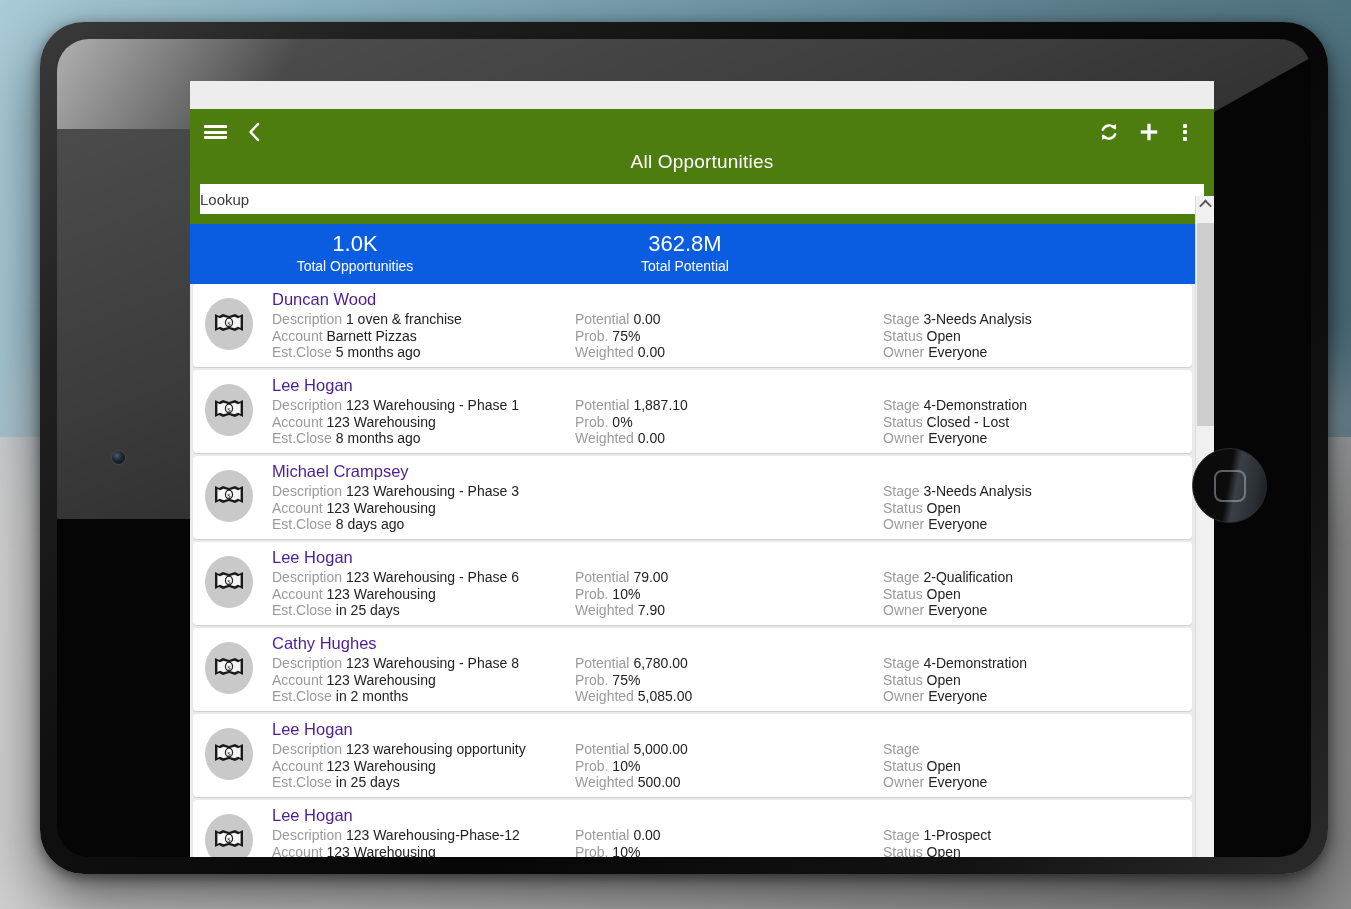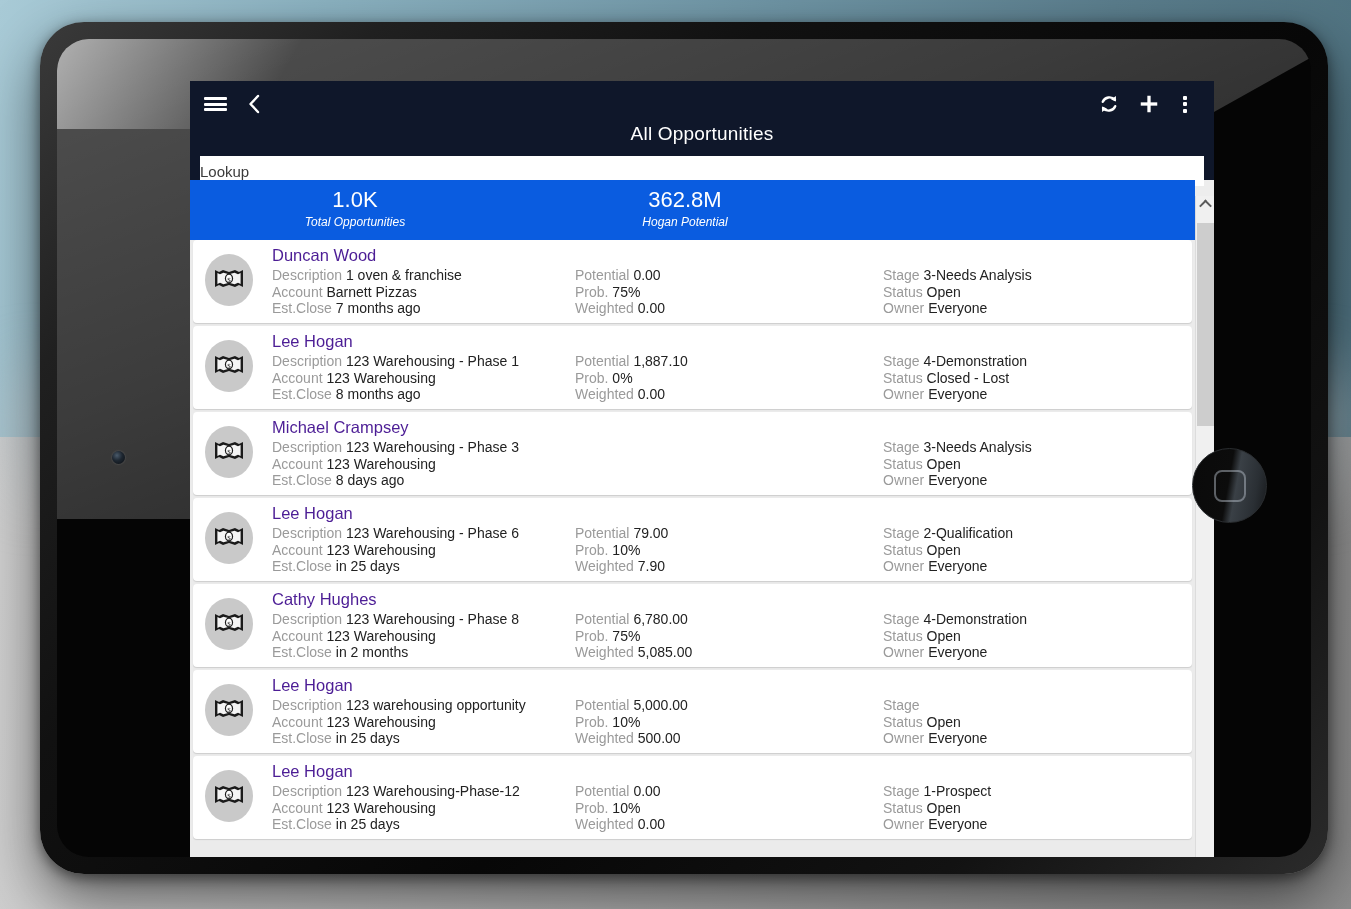--- a/index.html
+++ b/index.html
@@ -82,22 +82,23 @@
     position: absolute;
     left: 133px; top: 42px;
     width: 1024px; height: 790px;
     background: #ededed;
     overflow: hidden;
   }
 
   
   #appbar {
     position: relative;
-    width: 100%; height: 99px;
-    background: #0f172a;
+    width: 100%; height: 115px;
+    background: #4d7c0f;
+    margin-top: 28px;
   }
   .bar-icons { position: absolute; top: 0; left: 0; right: 0; height: 44px; }
 
   .icon-btn {
     position: absolute; top: 6px;
     width: 34px; height: 34px;
     display: flex; align-items: center; justify-content: center;
     cursor: pointer;
   }
   #hamburger-btn { left: 8px; }
@@ -128,21 +129,21 @@
 
   
   #stats-bar {
     position: relative;
     width: 1005px; height: 60px;
     background: #0a5ce0;
     display: flex;
   }
   .stat { width: 330px; text-align: center; color: #fff; padding-top: 7px; }
   .stat-value { font-size: 22px; line-height: 26px; }
-  .stat-label { font-size: 12px; line-height: 18px; font-style: italic; }
+  .stat-label { font-size: 14px; line-height: 18px; }
 
   
   #list-area {
     position: relative;
     width: 1005px; height: 617px;
     background: #ebebeb;
     overflow: hidden;
   }
   .row {
     position: relative;
@@ -258,40 +259,40 @@
         <input id="lookup-field" type="text" value="Lookup" style="">
       </div>
 
       <div id="stats-bar">
         <div class="stat">
           <div class="stat-value">1.0K</div>
           <div class="stat-label">Total Opportunities</div>
         </div>
         <div class="stat">
           <div class="stat-value">362.8M</div>
-          <div class="stat-label">Hogan Potential</div>
+          <div class="stat-label">Total Potential</div>
         </div>
       </div>
 
       <div id="list-area">
           <div class="row">
             <div class="avatar">
               <span><svg width="30" height="21" viewBox="0 0 30 21" aria-hidden="true">
                   <path d="M1 2 L5 4 L9 2 L15 4 L21 2 L25 4 L29 2 L29 19 L25 17 L21 19 L15 17 L9 19 L5 17 L1 19 Z" fill="#1a1a1a"></path>
                   <path d="M3.4 5 L6 6.2 L9.4 4.8 L15 6.2 L20.6 4.8 L24 6.2 L26.6 5 L26.6 16 L24 14.8 L20.6 16.2 L15 14.8 L9.4 16.2 L6 14.8 L3.4 16 Z" fill="#f4f4f4"></path>
                   <ellipse cx="15" cy="10.5" rx="4.1" ry="5" fill="#1a1a1a"></ellipse>
                   <ellipse cx="15" cy="10.5" rx="2.9" ry="3.8" fill="#ffffff"></ellipse>
                   <text x="15" y="13.6" font-size="7" font-family="Liberation Serif, serif" text-anchor="middle" fill="#111">$</text>
                 </svg></span>
             </div>
             <div class="row-name">Duncan Wood</div>
             <div class="col col-a">
               <div class="fld"><span class="lbl">Description</span> <span>1 oven &amp; franchise</span></div>
               <div class="fld"><span class="lbl">Account</span> <span>Barnett Pizzas</span></div>
-              <div class="fld"><span class="lbl">Est.Close</span> <span>7 months ago</span></div>
+              <div class="fld"><span class="lbl">Est.Close</span> <span>5 months ago</span></div>
             </div>
             <div class="col col-b">
               <div class="fld"><span class="lbl">Potential</span> <span>0.00</span></div>
               <div class="fld"><span class="lbl">Prob.</span> <span>75%</span></div>
               <div class="fld"><span class="lbl">Weighted</span> <span>0.00</span></div>
             </div>
             <div class="col col-c">
               <div class="fld"><span class="lbl">Stage</span> <span>3-Needs Analysis</span></div>
               <div class="fld"><span class="lbl">Status</span> <span>Open</span></div>
               <div class="fld"><span class="lbl">Owner</span> <span>Everyone</span></div>

